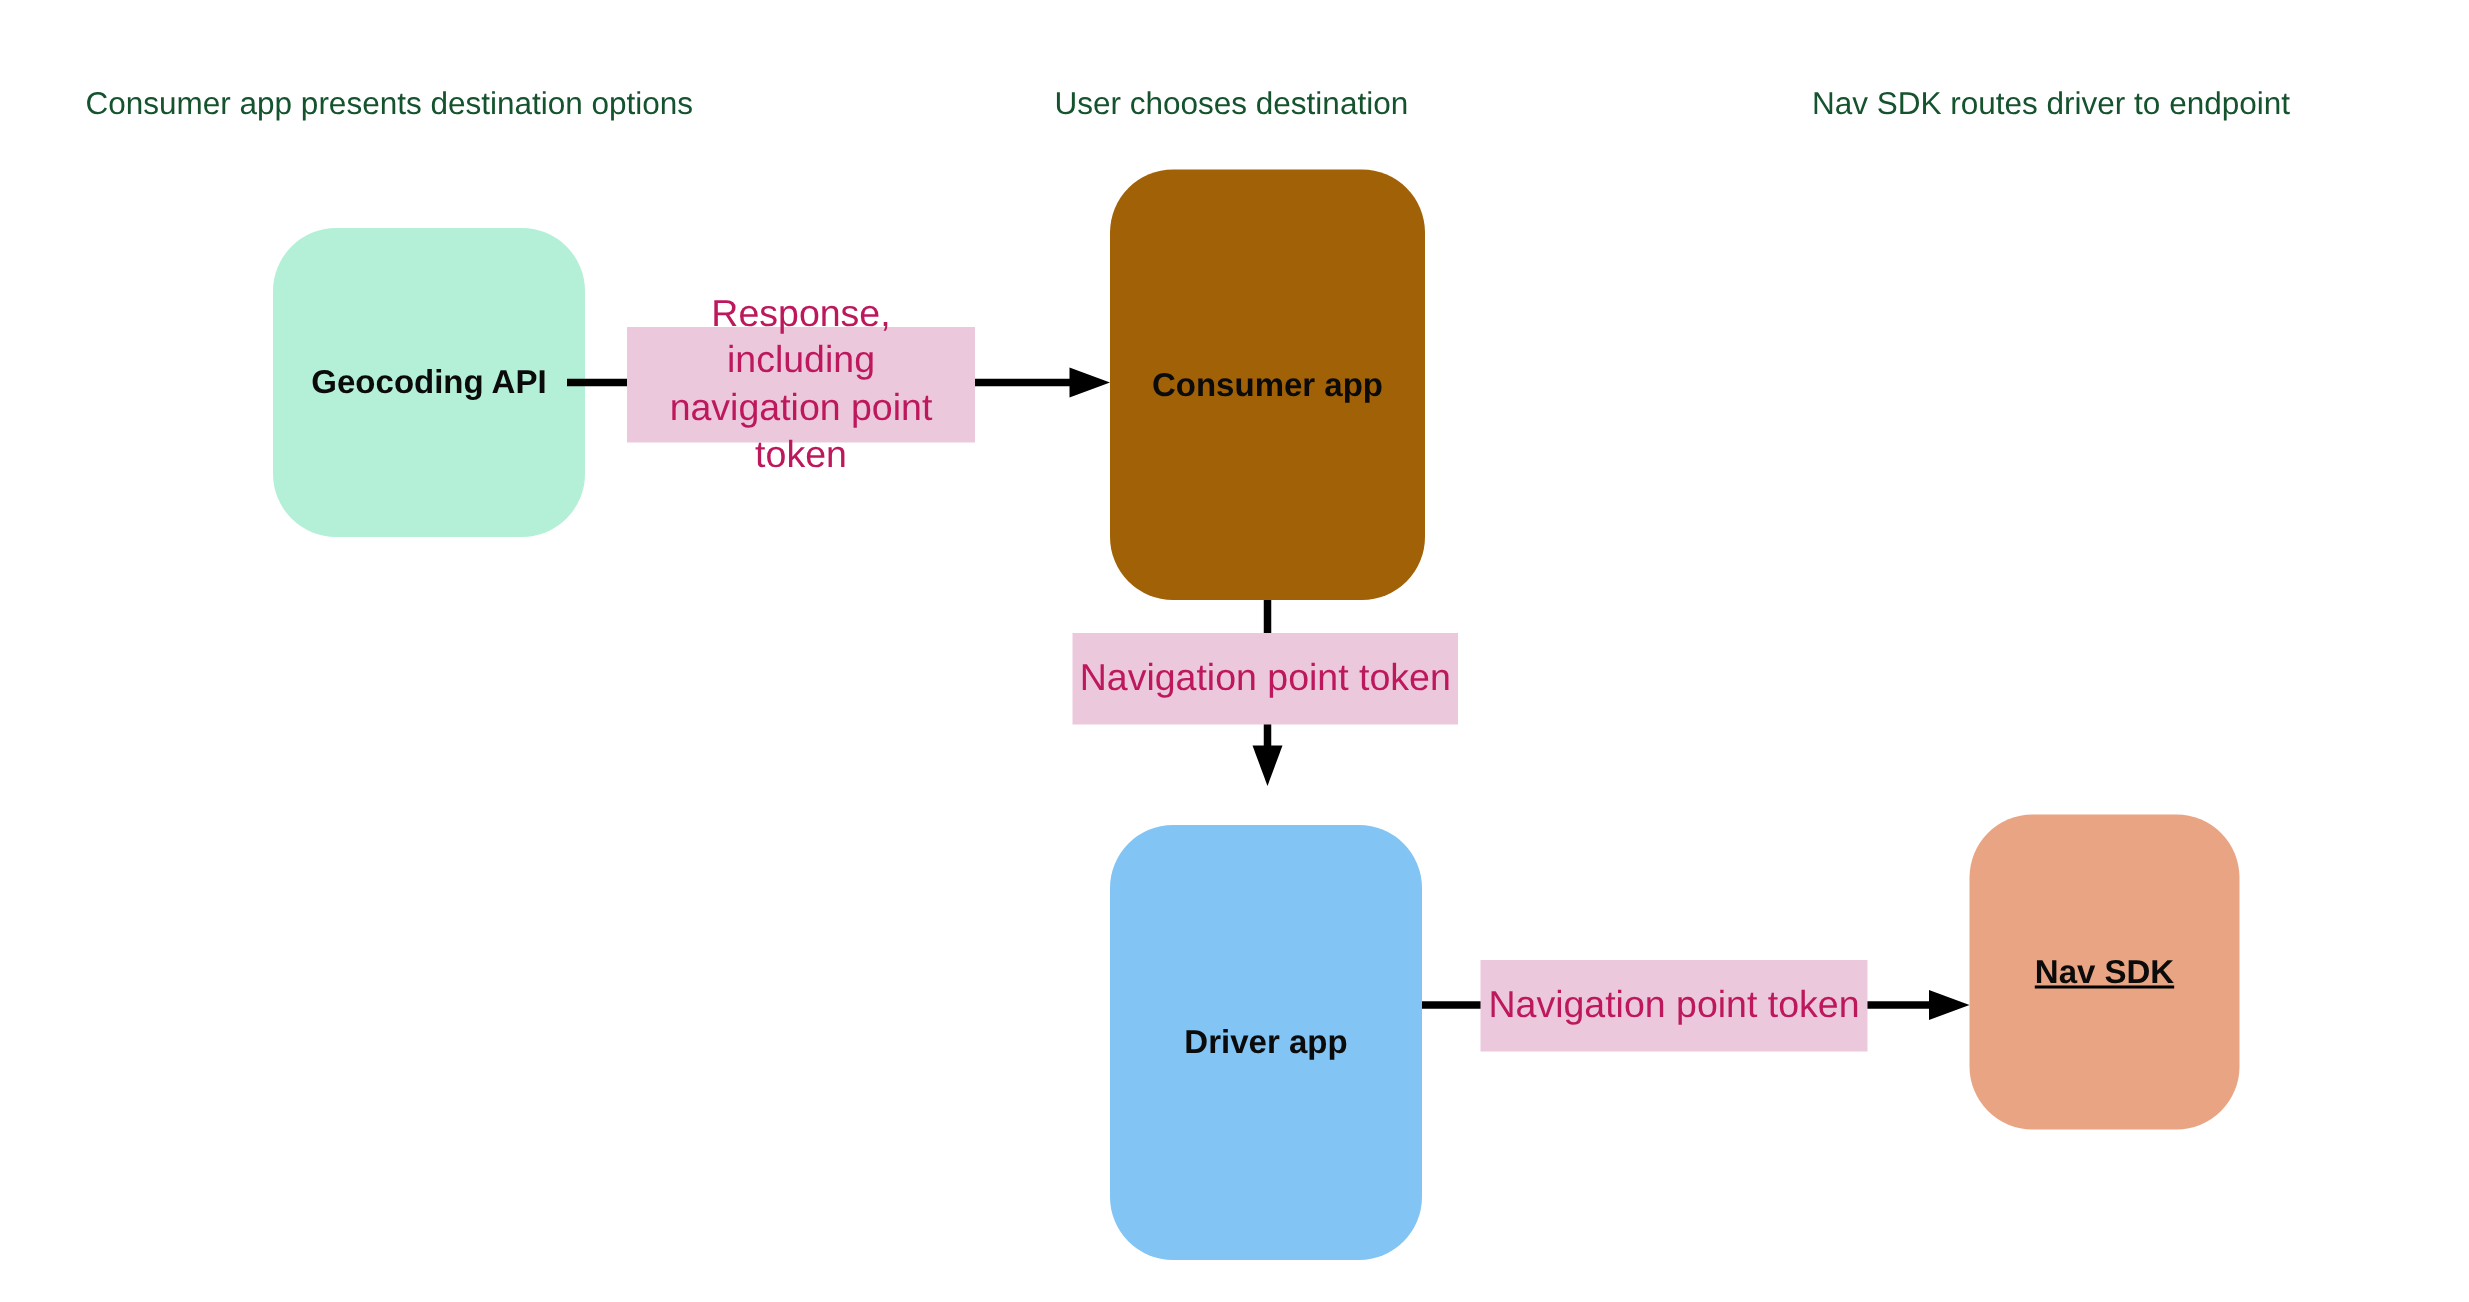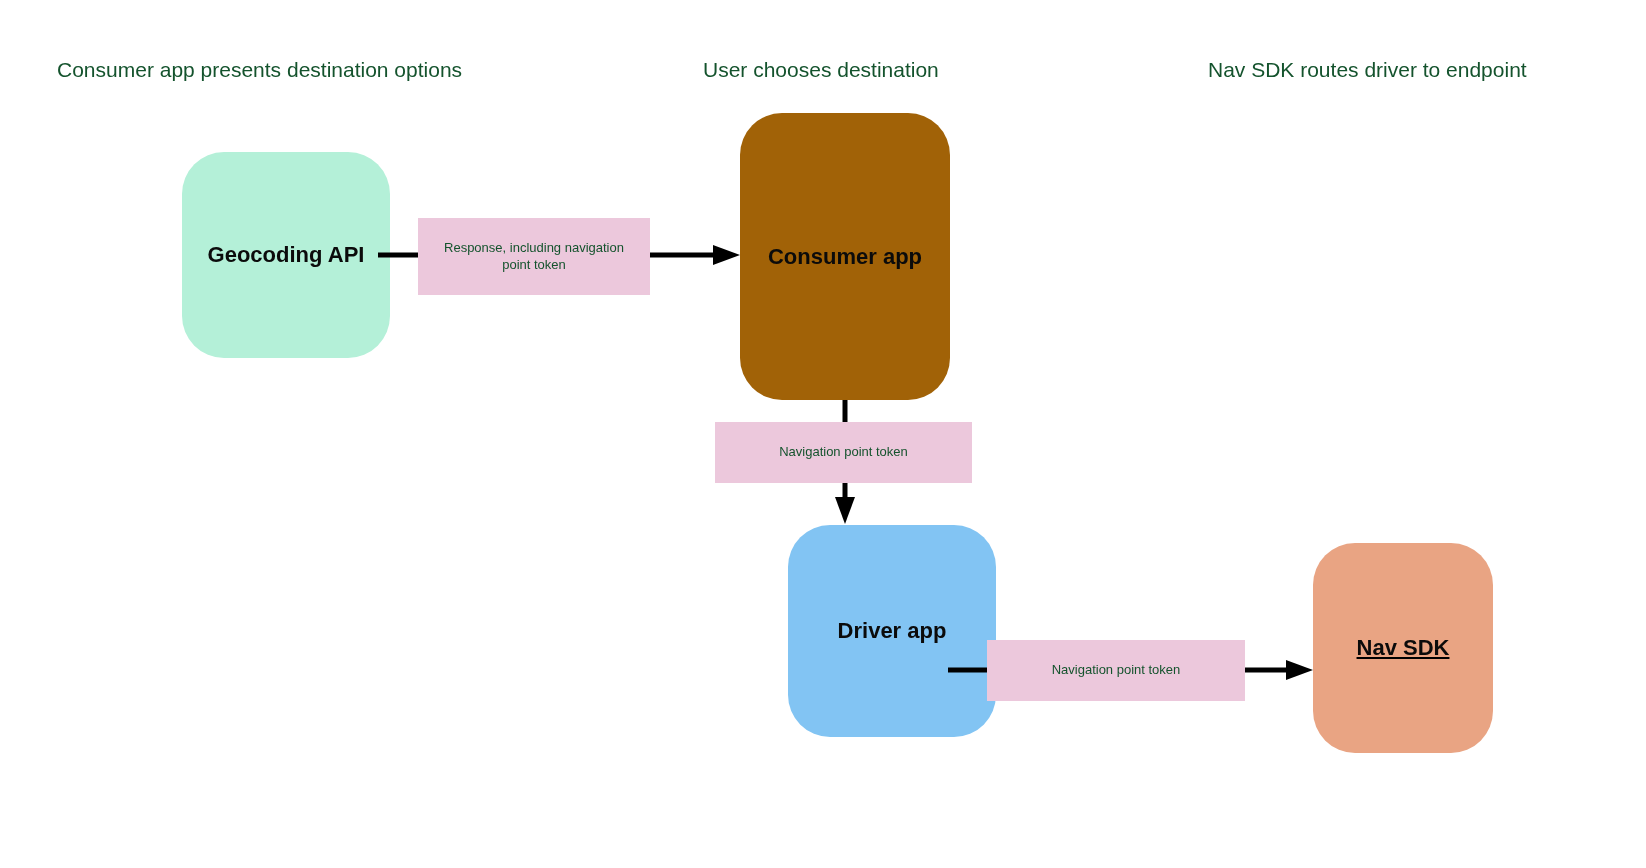--- a/index.html
+++ b/index.html
@@ -46,32 +46,32 @@
     z-index: 2;
     pointer-events: none;
   }
   .edge-label {
     position: absolute;
     display: flex;
     align-items: center;
     justify-content: center;
     text-align: center;
     z-index: 3;
-    color: #14532d;
-    font-size: 13px;
+    color: #be185d;
+    font-size: 25px;
     line-height: 1.25;
   }
   .edge-label .wrap-narrow {
     display: inline-block;
     max-width: 186px;
   }
   
   #node-geocoding { left: 182px; top: 152px; width: 208px; height: 206px; }
   #node-consumer  { left: 740px; top: 113px; width: 210px; height: 287px; }
-  #node-driver    { left: 740px; top: 525px; width: 208px; height: 212px; margin-left: 48px; }
+  #node-driver    { left: 740px; top: 550px; width: 208px; height: 290px; }
   #node-navsdk    { left: 1313px; top: 543px; width: 180px; height: 210px; text-decoration: underline; }
   
   #edge-label-1 { left: 418px; top: 218px; width: 232px; height: 77px; }
   #edge-label-2 { left: 715px; top: 422px; width: 257px; height: 61px; }
   #edge-label-3 { left: 987px; top: 640px; width: 258px; height: 61px; }
   
   #header-1 { left: 57px; }
   #header-2 { left: 703px; }
   #header-3 { left: 1208px; }
 </style>

